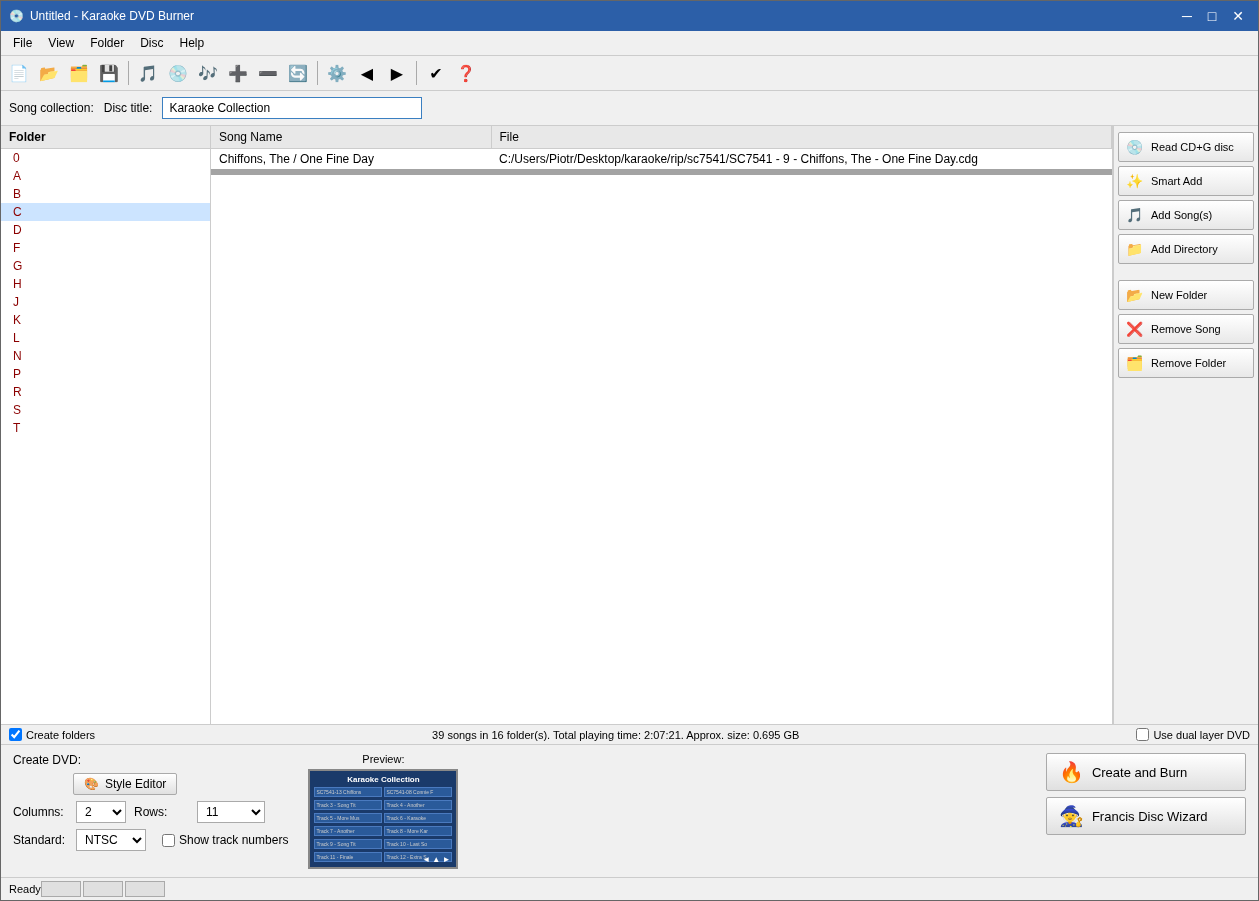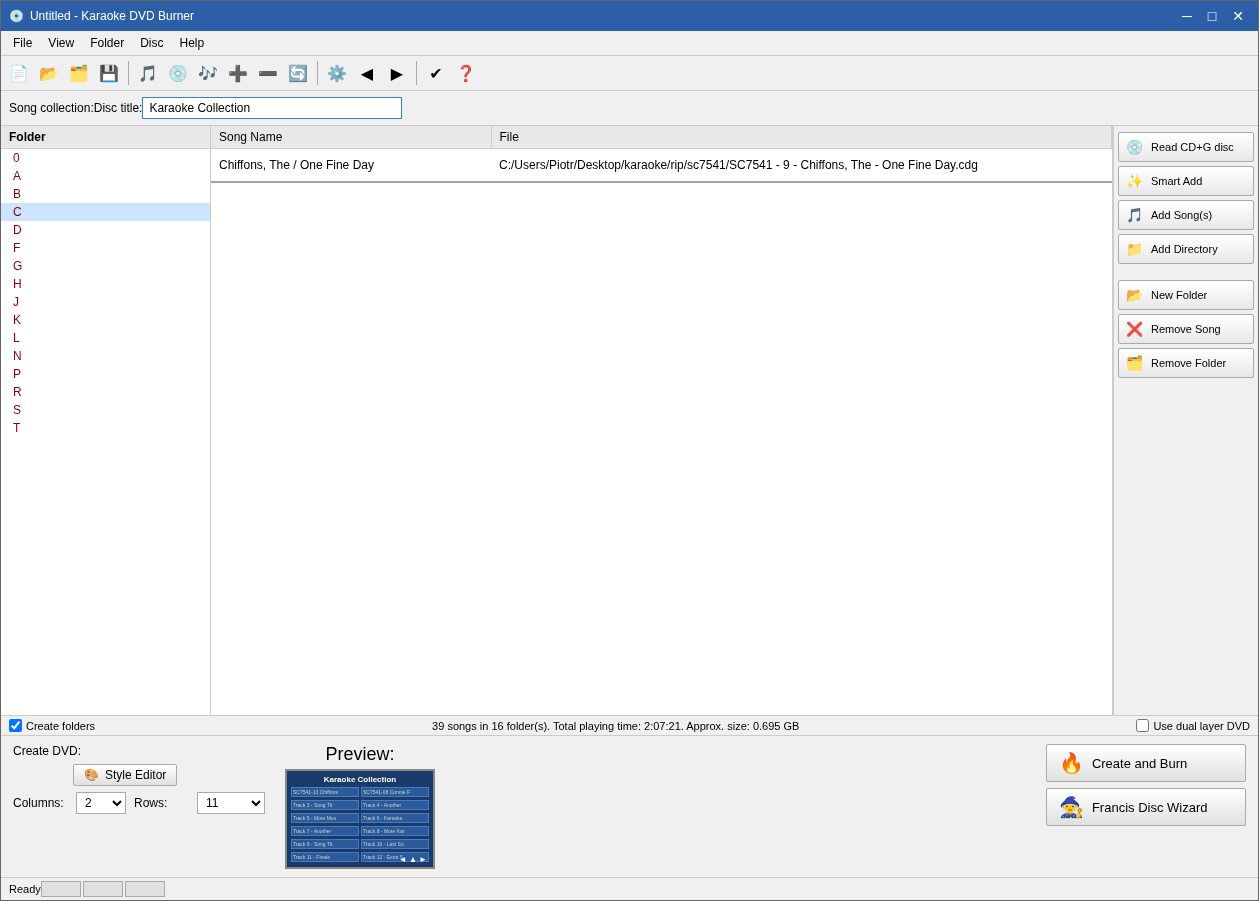--- a/index.html
+++ b/index.html
@@ -14,58 +14,58 @@
     
     #menubar { background: #f0f0f0; border-bottom: 1px solid #ccc; display: flex; padding: 2px 4px; }
     .menu-item { padding: 3px 8px; cursor: pointer; font-size: 12px; }
 
     
     #toolbar { background: #f0f0f0; border-bottom: 1px solid #ccc; display: flex; align-items: center; padding: 3px 4px; gap: 2px; }
     .toolbar-btn { width: 28px; height: 28px; border: 1px solid transparent; background: none; cursor: pointer; display: flex; align-items: center; justify-content: center; font-size: 16px; border-radius: 2px; }
     .toolbar-sep { width: 1px; height: 24px; background: #aaa; margin: 0 3px; }
 
     
-    #header-row { display: flex; align-items: center; padding: 6px 8px; background: #f0f0f0; border-bottom: 1px solid #ccc; }
+    #header-row { display: flex; align-items: center; padding: 6px 8px; background: #f0f0f0; border-bottom: 1px solid #ccc; gap: 10px; }
     #disc-title-input { border: 1px solid #3a7fc1; padding: 3px 6px; font-size: 12px; width: 260px; background: #fff; }
 
     
     #content-area { display: flex; flex: 1; overflow: hidden; }
 
     
     #folder-panel { width: 210px; border-right: 1px solid #ccc; background: #fff; overflow-y: auto; }
     #folder-header { background: #e8e8e8; border-bottom: 1px solid #ccc; padding: 4px 8px; font-weight: bold; font-size: 12px; }
     .folder-item { padding: 2px 12px; cursor: pointer; font-size: 12px; color: #8b0000; }
     .folder-item.selected { background: #cce4ff; color: #8b0000; }
 
     
     #song-panel { flex: 1; background: #fff; overflow-y: auto; border-right: 1px solid #ccc; }
     #song-table { width: 100%; border-collapse: collapse; }
     #song-table th { background: #e8e8e8; border-bottom: 1px solid #ccc; border-right: 1px solid #ccc; padding: 4px 8px; text-align: left; font-size: 12px; font-weight: normal; position: sticky; top: 0; }
-    #song-table td { padding: 9px 8px; border-bottom: 2px solid #a3a3a3; font-size: 12px; }
+    #song-table td { padding: 3px 8px; border-bottom: 6px solid #a3a3a3; font-size: 12px; }
 
     
     #right-panel { width: 145px; background: #f0f0f0; padding: 6px 4px; display: flex; flex-direction: column; gap: 4px; border-left: 1px solid #ccc; }
     .right-btn { display: flex; align-items: center; gap: 6px; padding: 4px 6px; background: linear-gradient(to bottom, #fff, #e8e8e8); border: 1px solid #aaa; cursor: pointer; font-size: 11px; border-radius: 2px; width: 100%; text-align: left; }
     .right-btn .btn-icon { width: 20px; height: 20px; display: flex; align-items: center; justify-content: center; font-size: 14px; flex-shrink: 0; }
     .right-btn-sep { height: 8px; }
 
     
     #status-bar { background: #f0f0f0; border-top: 1px solid #ccc; padding: 3px 8px; display: flex; align-items: center; justify-content: space-between; font-size: 11px; }
     #status-left { display: flex; align-items: center; gap: 6px; }
     #status-right { display: flex; align-items: center; gap: 6px; }
 
     
     #dvd-panel { background: #f0f0f0; border-top: 1px solid #ccc; padding: 8px 12px; display: flex; gap: 20px; align-items: flex-start; }
     #dvd-left { display: flex; flex-direction: column; gap: 6px; }
     #dvd-left .row { display: flex; align-items: center; gap: 8px; }
     #dvd-left label { font-size: 12px; min-width: 55px; }
     #dvd-left select { font-size: 12px; padding: 2px 4px; border: 1px solid #aaa; background: #fff; }
     .style-editor-btn { display: flex; align-items: center; gap: 6px; padding: 3px 10px; background: linear-gradient(to bottom, #fff, #e0e0e0); border: 1px solid #aaa; cursor: pointer; font-size: 12px; border-radius: 2px; margin-left: 60px; }
     #dvd-preview { display: flex; flex-direction: column; align-items: center; }
-    #dvd-preview label { font-size: 18px; margin-bottom: 4px; }
+    #dvd-preview label { font-size: 11px; margin-bottom: 4px; }
     #preview-box { width: 150px; height: 100px; background: #1a3a6a; border: 2px solid #888; display: flex; flex-direction: column; align-items: center; justify-content: flex-start; padding: 4px; position: relative; overflow: hidden; }
     #preview-title { color: #fff; font-size: 8px; font-weight: bold; margin-bottom: 3px; text-align: center; }
     #preview-grid { display: grid; grid-template-columns: 1fr 1fr; gap: 2px; width: 100%; flex: 1; }
     .preview-cell { background: #2a5a9a; border: 1px solid #4a7abf; height: 10px; font-size: 5px; color: #ccc; display: flex; align-items: center; padding: 1px; }
     #preview-nav { position: absolute; bottom: 3px; right: 6px; color: #fff; font-size: 8px; }
     #dvd-right { display: flex; flex-direction: column; gap: 6px; margin-left: auto; }
     .create-btn { display: flex; align-items: center; gap: 8px; padding: 6px 12px; background: linear-gradient(to bottom, #fff, #e0e0e0); border: 1px solid #aaa; cursor: pointer; font-size: 13px; border-radius: 2px; width: 200px; }
     .create-btn .btn-icon { font-size: 20px; }
 
     
@@ -250,20 +250,31 @@
           </select>
           <label>Rows:</label>
           <select style="width:68px">
             <option>8</option>
             <option>9</option>
             <option>10</option>
             <option selected="">11</option>
             <option>12</option>
           </select>
         </div>
+        <div class="row">
+          <label style="min-width:55px">Standard:</label>
+          <select style="width:70px">
+            <option selected="">NTSC</option>
+            <option>PAL</option>
+          </select>
+          <label class="checkbox-row" style="margin-left:8px">
+            <input type="checkbox" style="">
+            <span>Show track numbers</span>
+          </label>
+        </div>
       </div>
 
       <div id="dvd-preview">
         <label>Preview:</label>
         <div id="preview-box">
           <div id="preview-title">Karaoke Collection</div>
           <div id="preview-grid">
           <div class="preview-cell">SC7541-13 Chiffons</div>
               <div class="preview-cell">SC7541-08 Connie F</div>
               <div class="preview-cell">Track 3 - Song Tit</div>

